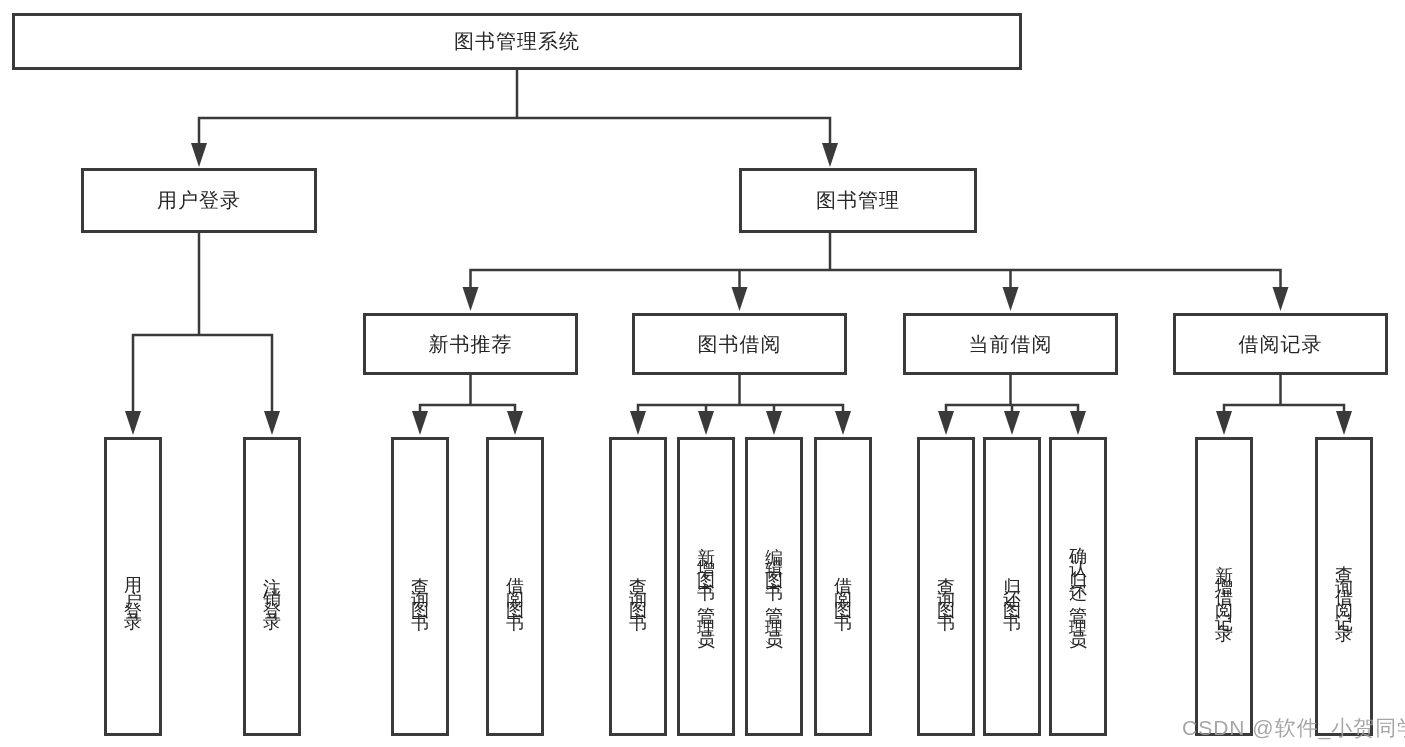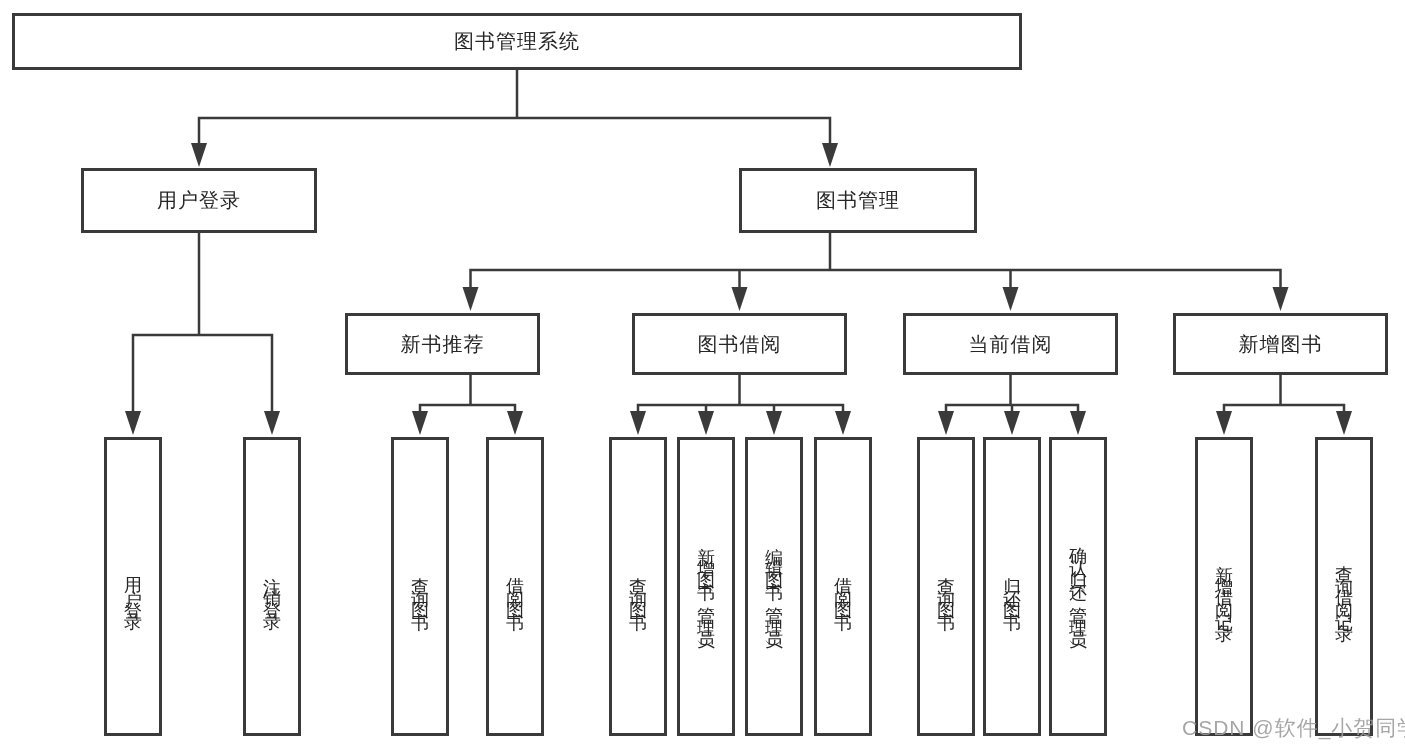--- a/index.html
+++ b/index.html
@@ -119,24 +119,24 @@
       <polygon points="1216,411 1232,411 1224,435"></polygon>
       <polygon points="1336,411 1352,411 1344,435"></polygon>
     </g>
   </svg>
 
   <div class="hbox" style="left:12px; top:13px; width:1010px; height:57px;">图书管理系统</div>
 
   <div class="hbox" style="left:81px; top:168px; width:236px; height:65px;">用户登录</div>
   <div class="hbox" style="left:712px; top:168px; width:238px; height:65px;margin-left:27px;">图书管理</div>
 
-  <div class="hbox" style="left:345px; top:313px; width:195px; height:62px;">新书推荐</div>
+  <div class="hbox" style="left:363px; top:313px; width:215px; height:62px;">新书推荐</div>
   <div class="hbox" style="left:632px; top:313px; width:215px; height:62px;">图书借阅</div>
   <div class="hbox" style="left:903px; top:313px; width:215px; height:62px;">当前借阅</div>
-  <div class="hbox" style="left:1173px; top:313px; width:215px; height:62px;">新增图书</div>
+  <div class="hbox" style="left:1173px; top:313px; width:215px; height:62px;">借阅记录</div>
 
   <div class="vbox" style="left:104px;">用户登录</div>
   <div class="vbox" style="left:243px;">注销登录</div>
 
   <div class="vbox" style="left:391px;">查询图书</div>
   <div class="vbox" style="left:486px;">借阅图书</div>
 
   <div class="vbox" style="left:609px;">查询图书</div>
   <div class="vbox" style="left:677px;">新增图书（管理员）</div>
   <div class="vbox" style="left:745px;">编辑图书（管理员）</div>

